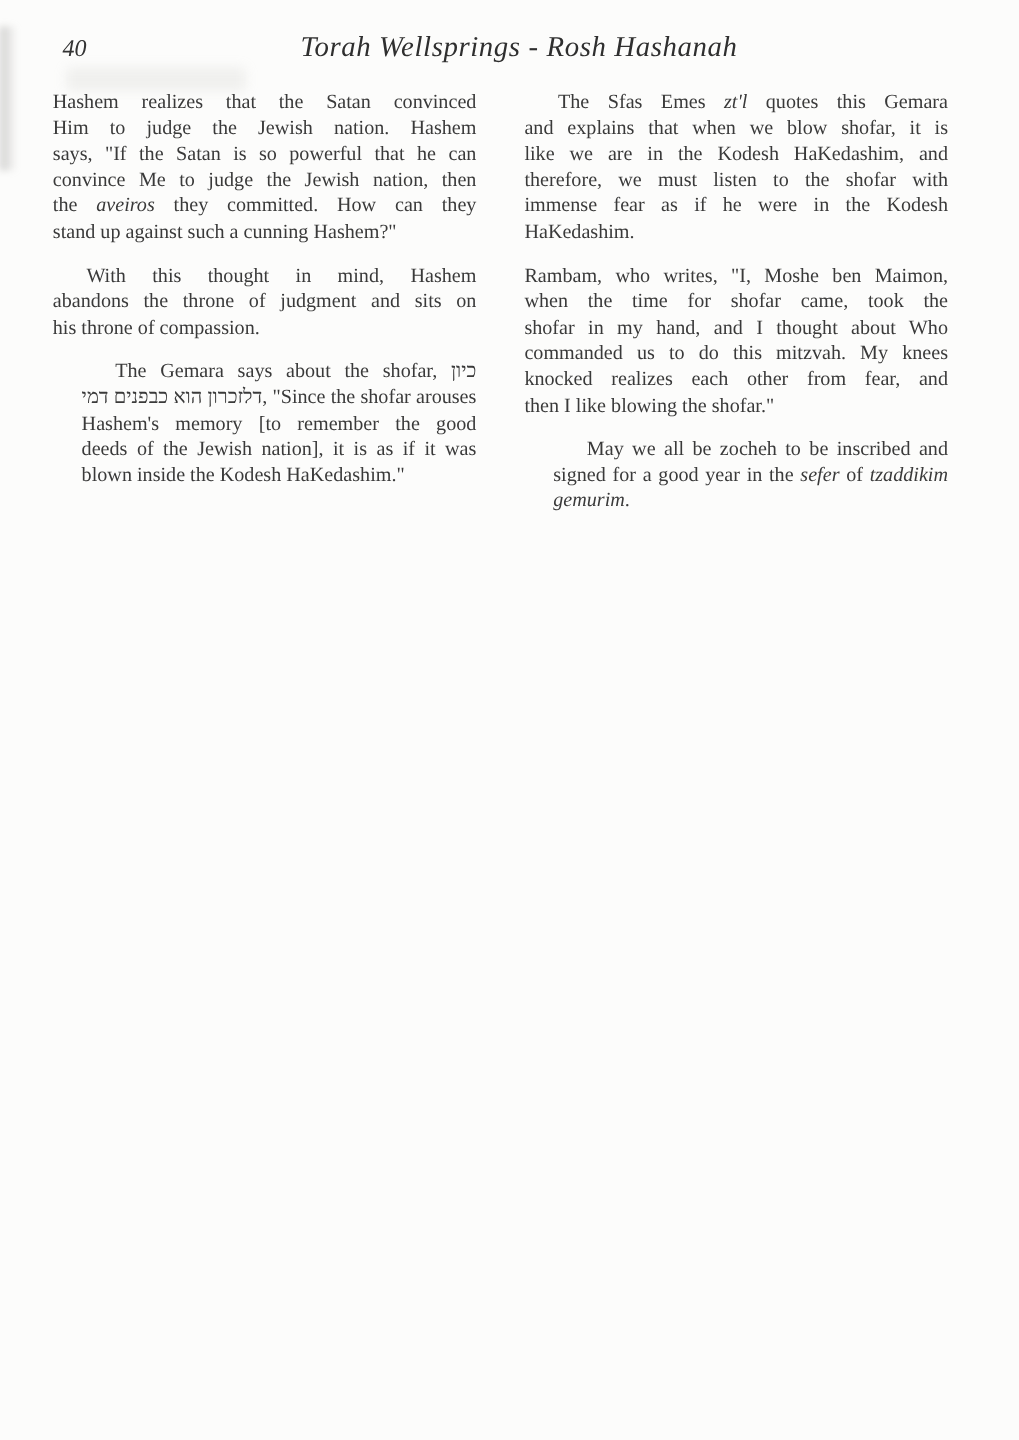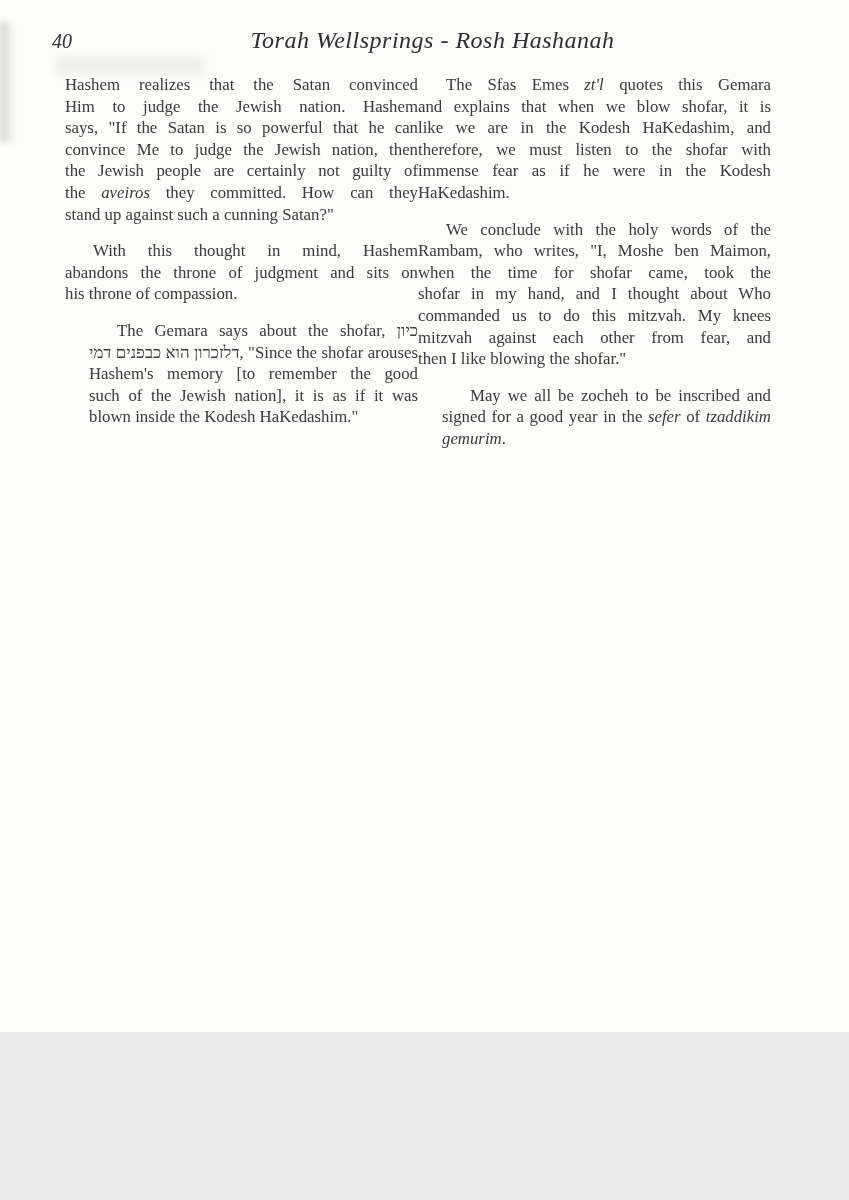--- a/index.html
+++ b/index.html
@@ -3,21 +3,21 @@
 <meta charset="utf-8">
 <style>
   html, body {
     margin: 0;
     padding: 0;
     background: #e9e9e9;
   }
   .page {
     position: relative;
     width: 849px;
-    height: 1032px;
+    height: 1200px;
     margin: 0 auto;
     background: #fcfcfb;
     overflow: hidden;
     font-family: "Liberation Serif", "DejaVu Serif", serif;
     color: #3a3a3a;
   }
   
   .edge-shadow {
     position: absolute;
     left: 0;
@@ -53,24 +53,25 @@
     top: 27px;
     text-align: center;
     font-size: 24px;
     font-style: italic;
     letter-spacing: 0.5px;
     color: #2f2f2f;
   }
   
   .content {
     position: absolute;
-    left: 65px;
+    left: 44px;
     top: 74px;
     width: 747px;
     display: flex;
+    gap: 40px;
   }
   .col {
     width: 353px;
     font-size: 16.8px;
     line-height: 21.6px;
   }
   .para {
     margin: 0 0 15px 0;
   }
   .para:last-child {
@@ -104,53 +105,51 @@
 
   <div class="header-title">Torah Wellsprings - Rosh Hashanah</div>
 
   <div class="content">
     <div class="col">
         <div class="para">
           <div class="line"><span>Hashem realizes that the Satan convinced</span></div>
           <div class="line"><span>Him to judge the Jewish nation. Hashem</span></div>
           <div class="line"><span>says, "If the Satan is so powerful that he can</span></div>
           <div class="line"><span>convince Me to judge the Jewish nation, then</span></div>
-          <div class="line"><span>the Jewish people are certainly not guilty of</span></div>
           <div class="line"><span>the </span><em>aveiros</em><span> they committed. How can they</span></div>
-          <div class="line last"><span>stand up against such a cunning Satan?"</span></div>
+          <div class="line last"><span>stand up against such a cunning Hashem?"</span></div>
         </div>
         <div class="para">
           <div class="line indent"><span>With this thought in mind, Hashem</span></div>
           <div class="line"><span>abandons the throne of judgment and sits on</span></div>
           <div class="line last"><span>his throne of compassion.</span></div>
         </div>
         <div class="para">
           <div class="line indent"><span>The Gemara says about the shofar, כיון</span></div>
           <div class="line"><span>דלזכרון הוא כבפנים דמי, "Since the shofar arouses</span></div>
           <div class="line"><span>Hashem's memory [to remember the good</span></div>
-          <div class="line"><span>such of the Jewish nation], it is as if it was</span></div>
+          <div class="line"><span>deeds of the Jewish nation], it is as if it was</span></div>
           <div class="line last"><span>blown inside the Kodesh HaKedashim."</span></div>
         </div>
       </div>
     <div class="col">
         <div class="para">
           <div class="line indent"><span>The Sfas Emes </span><em>zt'l</em><span> quotes this Gemara</span></div>
           <div class="line"><span>and explains that when we blow shofar, it is</span></div>
           <div class="line"><span>like we are in the Kodesh HaKedashim, and</span></div>
           <div class="line"><span>therefore, we must listen to the shofar with</span></div>
           <div class="line"><span>immense fear as if he were in the Kodesh</span></div>
           <div class="line last"><span>HaKedashim.</span></div>
         </div>
         <div class="para">
-          <div class="line indent"><span>We conclude with the holy words of the</span></div>
           <div class="line"><span>Rambam, who writes, "I, Moshe ben Maimon,</span></div>
           <div class="line"><span>when the time for shofar came, took the</span></div>
           <div class="line"><span>shofar in my hand, and I thought about Who</span></div>
           <div class="line"><span>commanded us to do this mitzvah. My knees</span></div>
-          <div class="line"><span>mitzvah against each other from fear, and</span></div>
+          <div class="line"><span>knocked realizes each other from fear, and</span></div>
           <div class="line last"><span>then I like blowing the shofar."</span></div>
         </div>
         <div class="para">
           <div class="line indent"><span>May we all be zocheh to be inscribed and</span></div>
           <div class="line"><span>signed for a good year in the </span><em>sefer</em><span> of </span><em>tzaddikim</em></div>
           <div class="line last"><em>gemurim</em><span>.</span></div>
         </div>
       </div>
   </div>
 </div>

